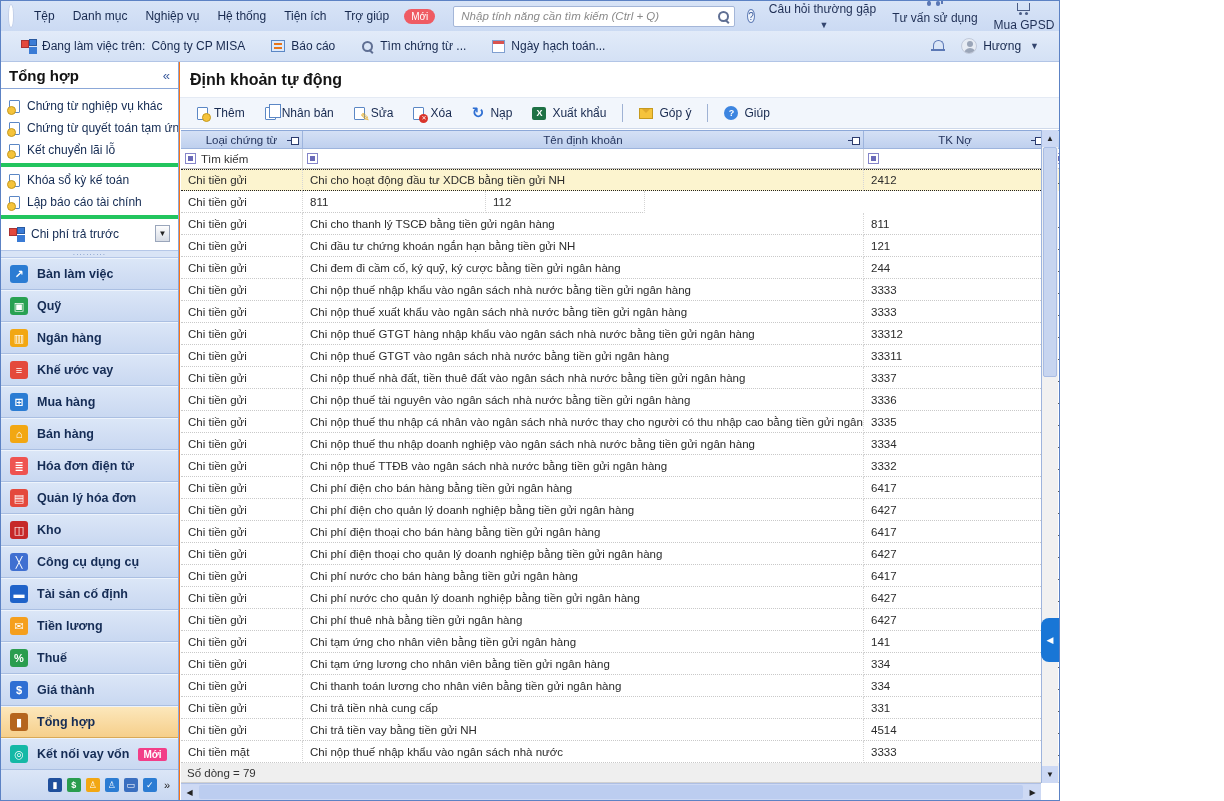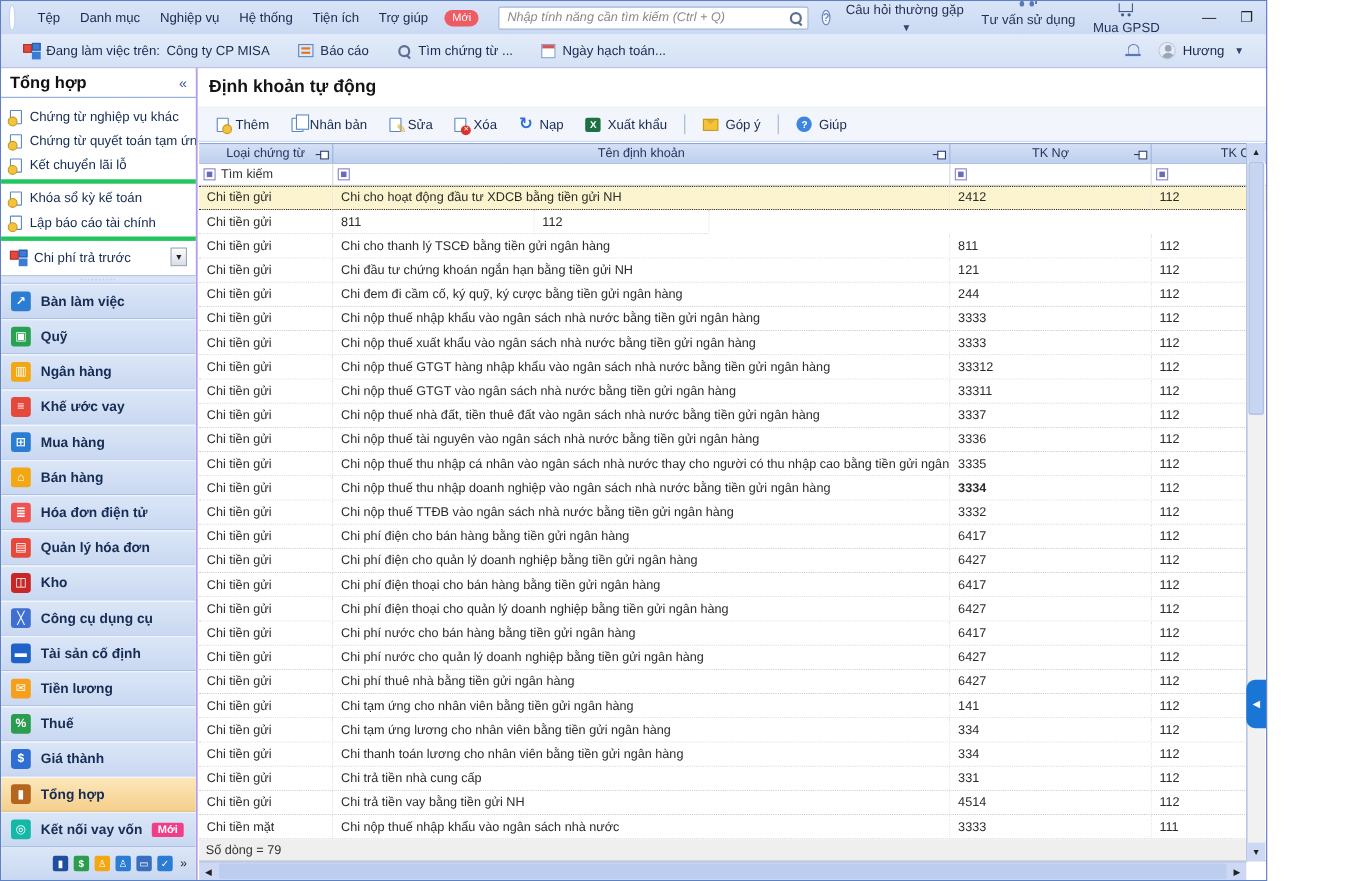--- a/index.html
+++ b/index.html
@@ -1,18 +1,18 @@
 <!DOCTYPE html>
 <html><head>
 <meta charset="utf-8">
 <style>
   * { margin:0; padding:0; box-sizing:border-box; }
   html,body { width:1224px; height:801px; overflow:hidden; }
   body { font-family:"Liberation Sans","DejaVu Sans",sans-serif; font-size:12px; color:#1f2f55; }
-  .window { position:relative; width:1152px; height:801px; border:1px solid #5c82c4; background:#f0abfc; overflow:hidden; }
+  .window { position:relative; width:1060px; height:801px; border:1px solid #5c82c4; background:#f97316; overflow:hidden; }
 
   
   .menubar { position:absolute; top:0; left:0; right:0; height:30px;
     background:linear-gradient(#d8e4f7,#cbdaf3); display:flex; align-items:center; padding:0 8px; gap:4px; }
   .logo { width:22px; height:22px; border-radius:50%; margin-right:8px;
     background:conic-gradient(from 315deg,#e84c3d 0 25%,#2e6fd8 0 50%,#f5b90f 0 75%,#2aa952 0 100%);
     border:2px solid #fff; box-shadow:0 0 0 1px #c2cfe8; }
   .menu-item { padding:4px 9px; color:#17294f; cursor:default; white-space:nowrap; }
   .pill-badge { background:#ef5b63; color:#fff; border-radius:9px; font-size:10px; padding:2px 7px; margin-left:2px; }
   .search-wrap { position:relative; margin-left:14px; }
@@ -439,21 +439,21 @@
           </div>
           <div class="trow">
             <div class="td" style="width: 122px;">Chi tiền gửi</div>
             <div class="td" style="width: 561px;">Chi nộp thuế thu nhập cá nhân vào ngân sách nhà nước thay cho người có thu nhập cao bằng tiền gửi ngân hà</div>
             <div class="td" style="width: 183px;">3335</div>
             <div class="td" style="width: 159px;">112</div>
           </div>
           <div class="trow">
             <div class="td" style="width: 122px;">Chi tiền gửi</div>
             <div class="td" style="width: 561px;">Chi nộp thuế thu nhập doanh nghiệp vào ngân sách nhà nước bằng tiền gửi ngân hàng</div>
-            <div class="td" style="width: 183px; font-weight: bold;">3334</div>
+            <div class="td" style="width: 183px;">3334</div>
             <div class="td" style="width: 159px;">112</div>
           </div>
           <div class="trow">
             <div class="td" style="width: 122px;">Chi tiền gửi</div>
             <div class="td" style="width: 561px;">Chi nộp thuế TTĐB vào ngân sách nhà nước bằng tiền gửi ngân hàng</div>
             <div class="td" style="width: 183px;">3332</div>
             <div class="td" style="width: 159px;">112</div>
           </div>
           <div class="trow">
             <div class="td" style="width: 122px;">Chi tiền gửi</div>

